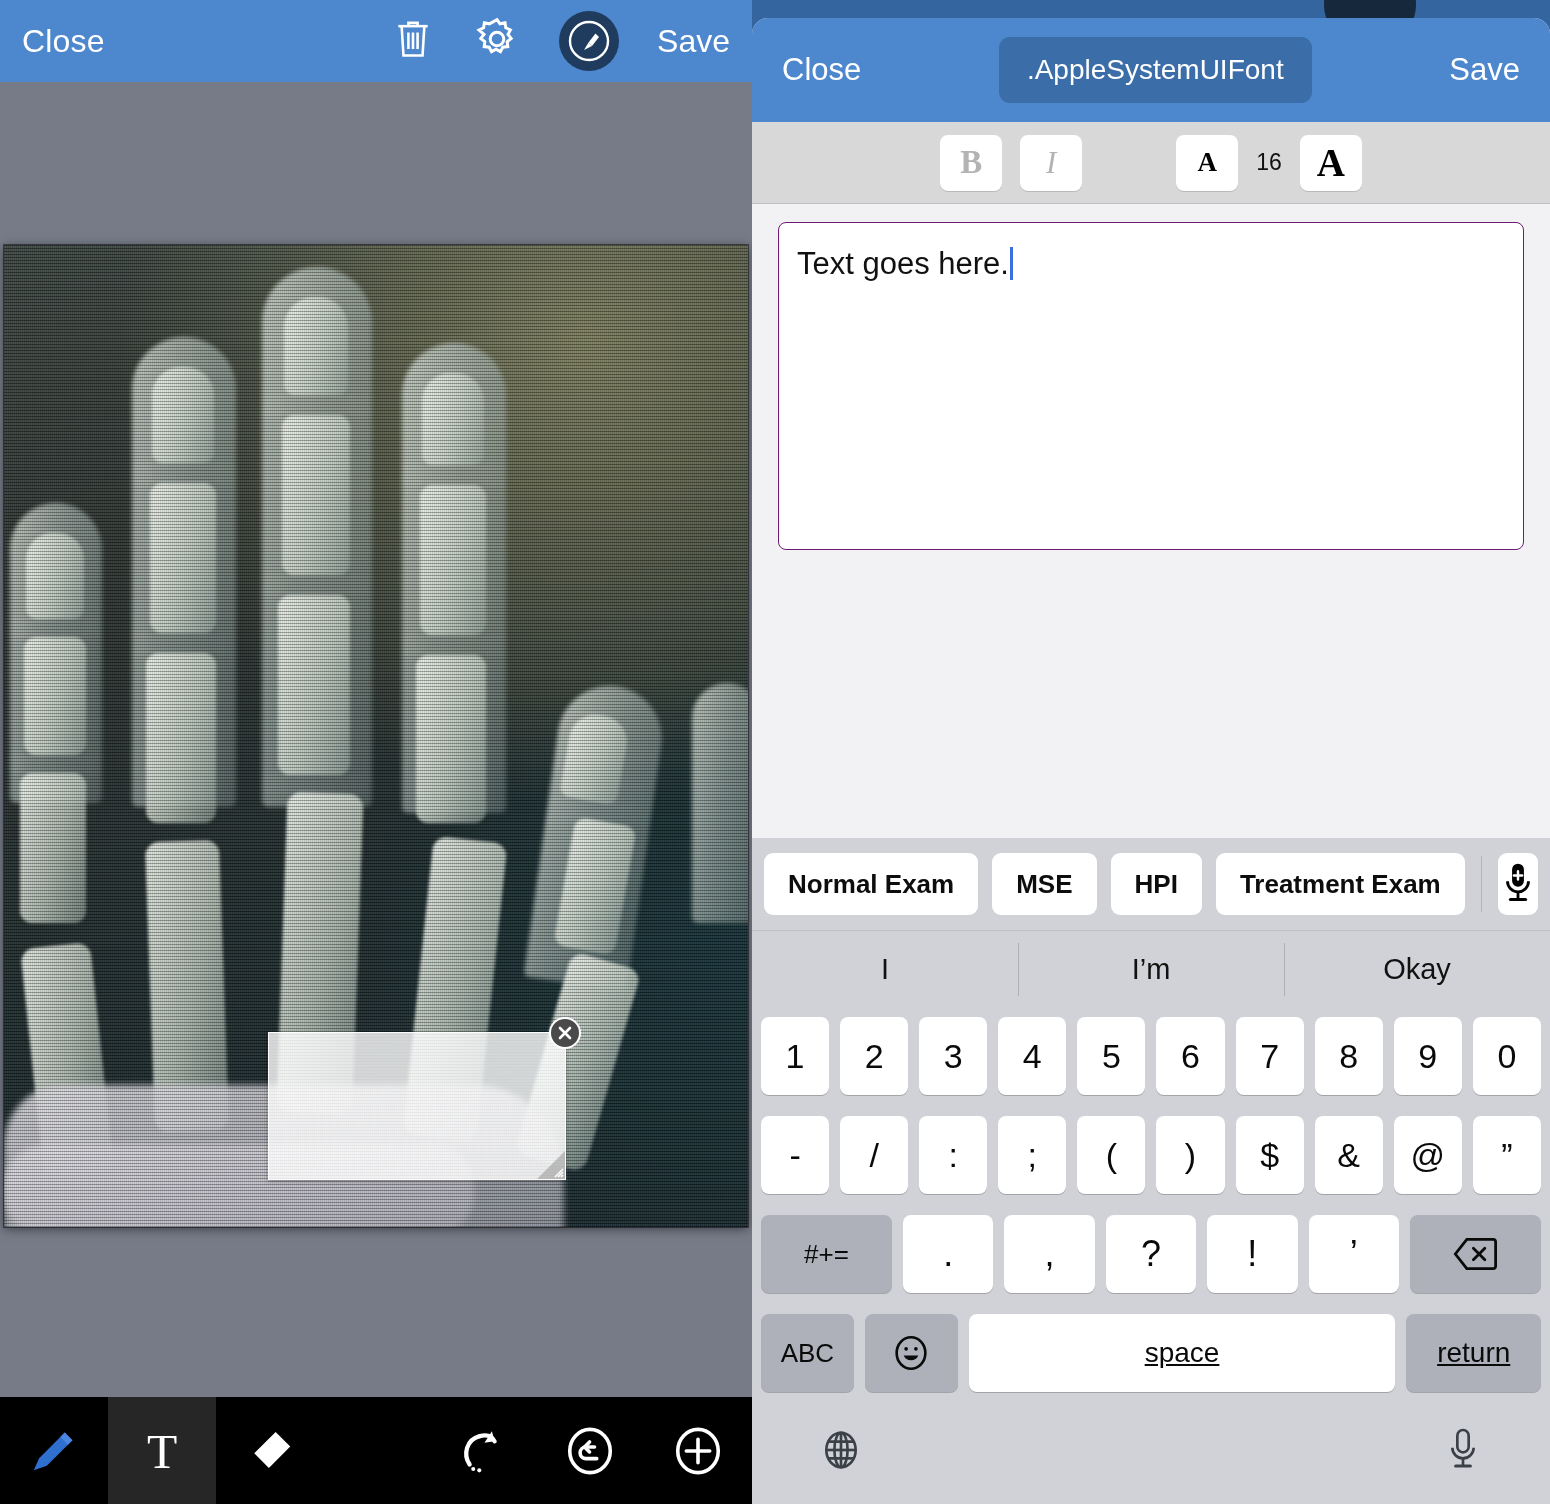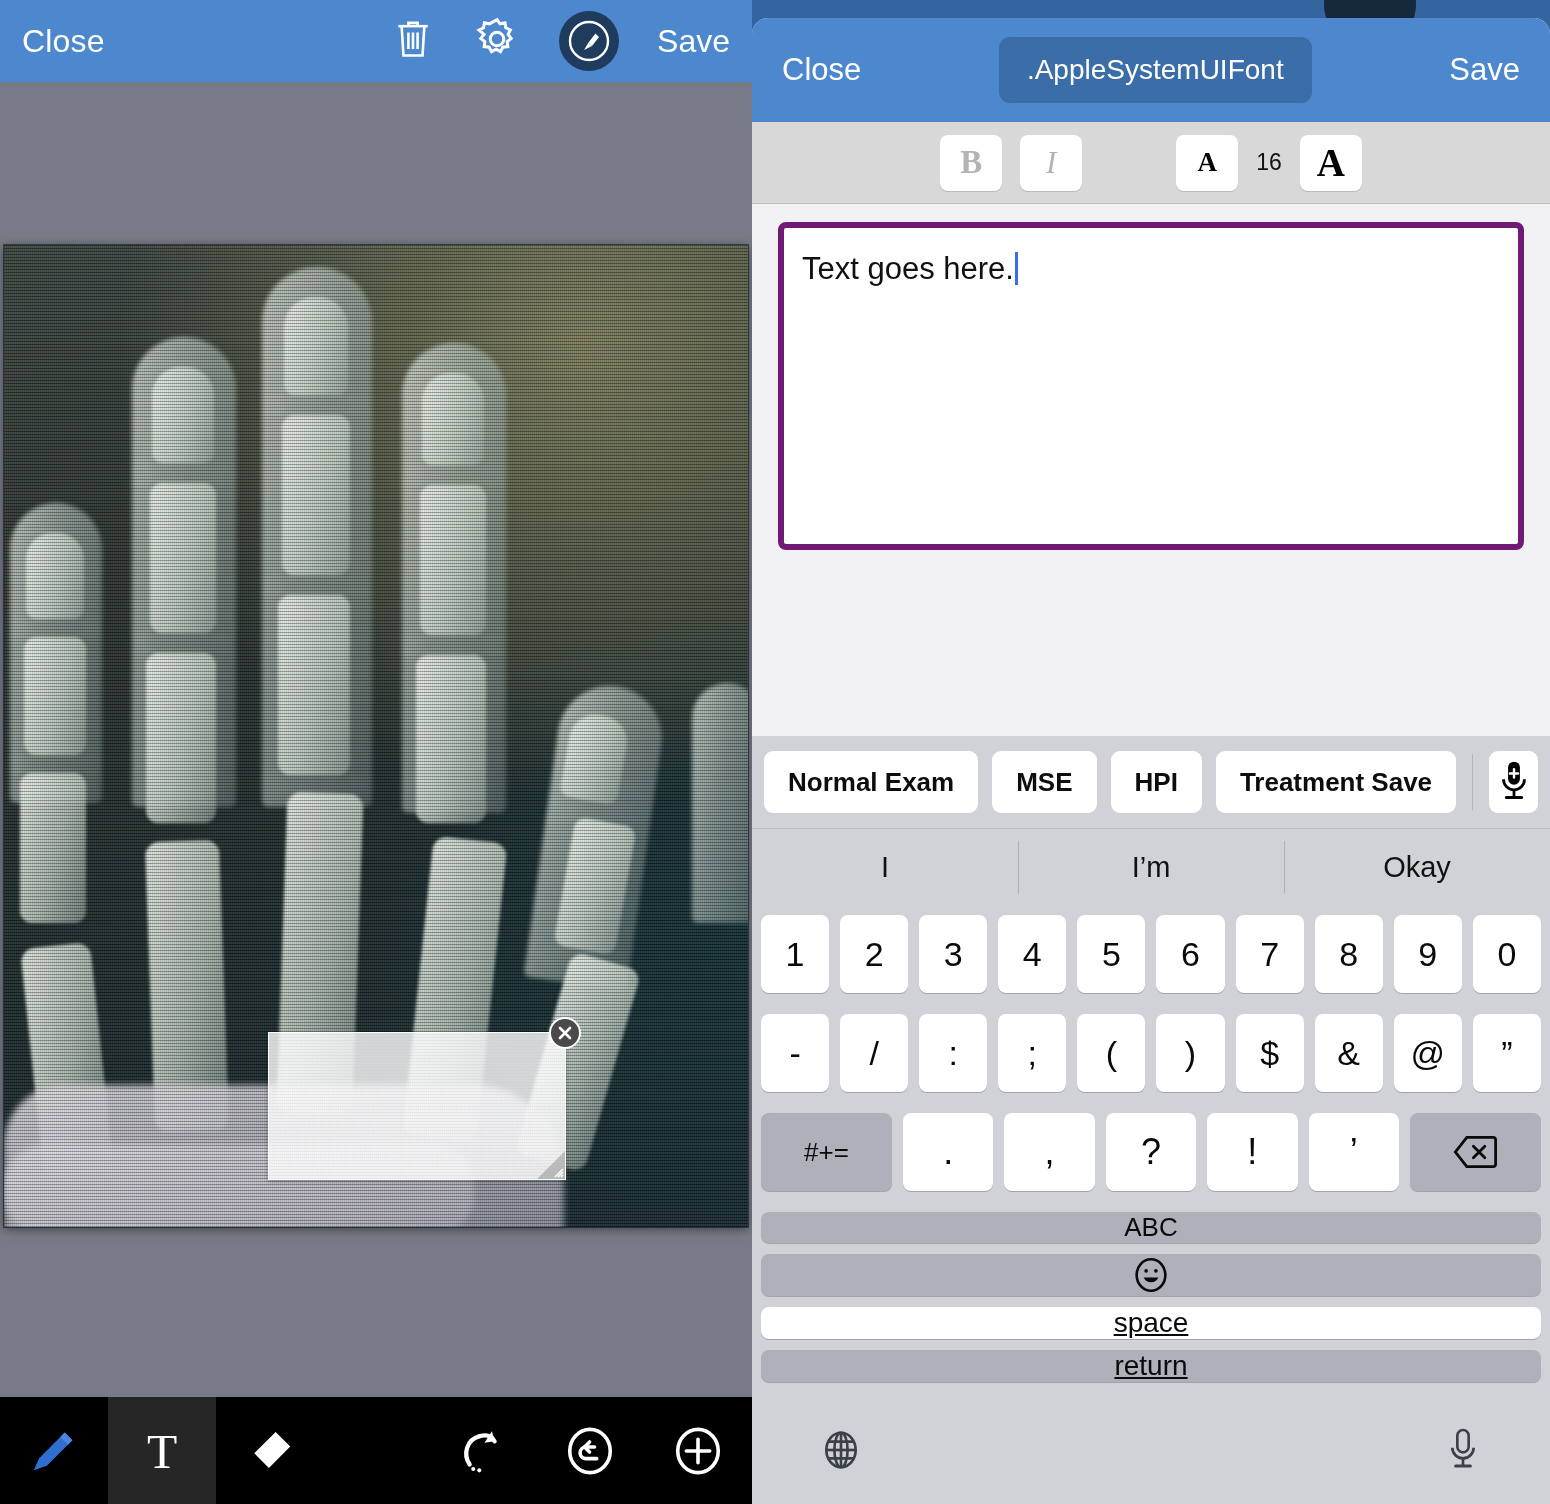--- a/index.html
+++ b/index.html
@@ -185,21 +185,21 @@
   .fmt-size { font-size: 23px; color: #111; font-family: "Liberation Sans", sans-serif; }
 
   .editor-body {
     flex: 1 1 auto;
     background: #f2f2f4;
     padding: 18px 26px 0 26px;
   }
   .note-field {
     width: 100%; height: 328px;
     background: #ffffff;
-    border: 6px solid #701a75;
+    border: 1px solid #701a75;
     border-radius: 8px;
     padding: 22px 18px;
     position: relative;
   }
   .note-text {
     font-size: 31px; color: #111111; line-height: 1.2;
     white-space: pre-wrap;
   }
   .caret {
     display: inline-block;
@@ -265,21 +265,21 @@
     display: flex; align-items: center; justify-content: center;
     font-size: 34px; color: #0a0a0a;
     box-shadow: 0 1px 0 rgba(0,0,0,.22);
   }
   .key.dark { background: #aeb1ba; }
   .key.fs-med { font-size: 28px; text-decoration: underline; }
   .key.fs-small { font-size: 26px; }
   .key.flex2 { flex: 1.45 1 0; }
   .key.flex-space { flex: 4.6 1 0; }
   .key.punct { font-size: 36px; }
-  .bottom-row { margin-bottom: 18px; flex-direction: column; }
+  .bottom-row { margin-bottom: 8px; }
 
   .kb-footer {
     height: 104px;
     background: #d0d2d7;
     display: flex; align-items: center; justify-content: space-between;
     padding: 0 62px;
     flex: none;
   }
 </style>
 </head>
@@ -449,21 +449,21 @@
       <div class="editor-body">
         <div class="note-field">
           <span class="note-text">Text goes here.</span><span class="caret"></span>
         </div>
       </div>
 
       <div class="macro-bar">
         <div class="macro-btn">Normal Exam</div>
         <div class="macro-btn">MSE</div>
         <div class="macro-btn">HPI</div>
-        <div class="macro-btn">Treatment Save</div>
+        <div class="macro-btn">Treatment Exam</div>
         <div class="macro-sep"></div>
         <div class="macro-mic">
           <svg width="40" height="46" viewBox="0 0 24 28">
             <rect x="8.4" y="1.6" width="7.2" height="14" rx="3.6" fill="#000000"></rect>
             <path d="M12 6.3 V11.3 M9.5 8.8 H14.5" stroke="#ffffff" stroke-width="1.5" stroke-linecap="round"></path>
             <path d="M5.6 12.4 a6.4 6.4 0 0 0 12.8 0" fill="none" stroke="#000000" stroke-width="1.7"></path>
             <path d="M12 18.8 V23.2" stroke="#000000" stroke-width="1.7"></path>
             <path d="M7.4 23.4 H16.6" stroke="#000000" stroke-width="1.9" stroke-linecap="round"></path>
           </svg>
         </div>

